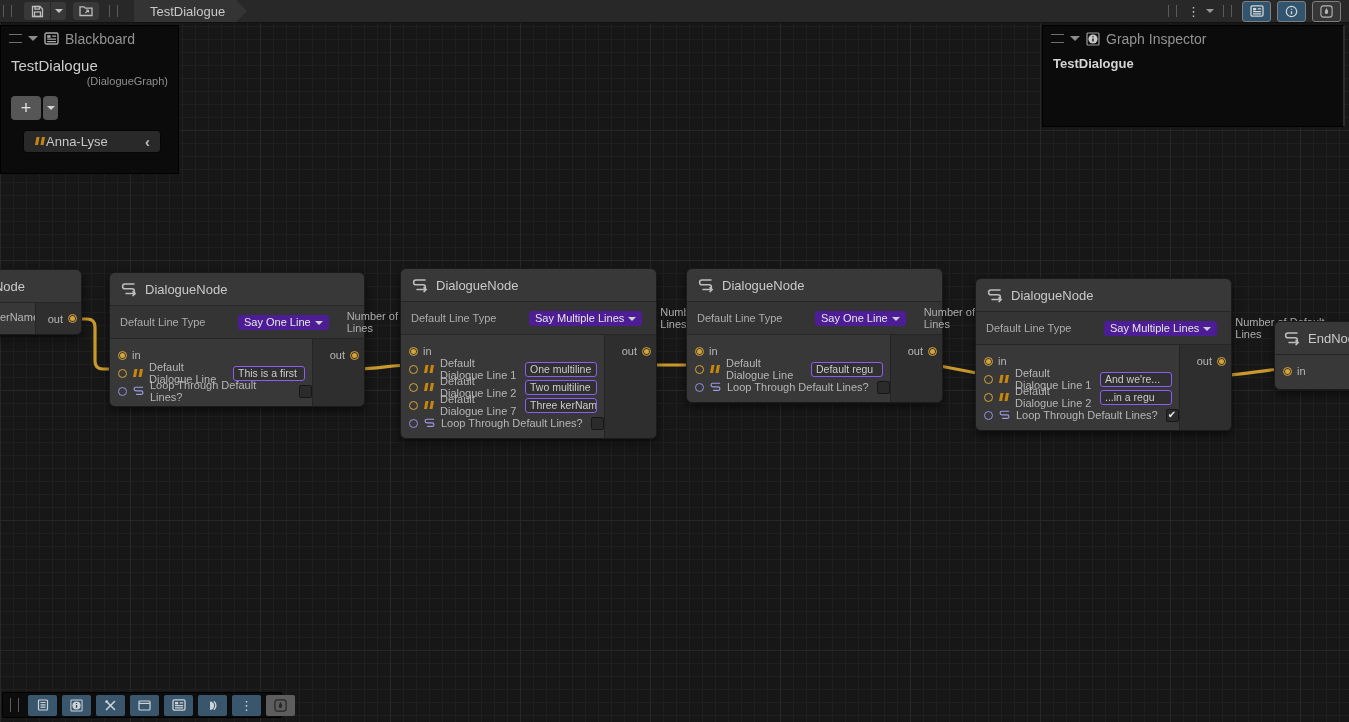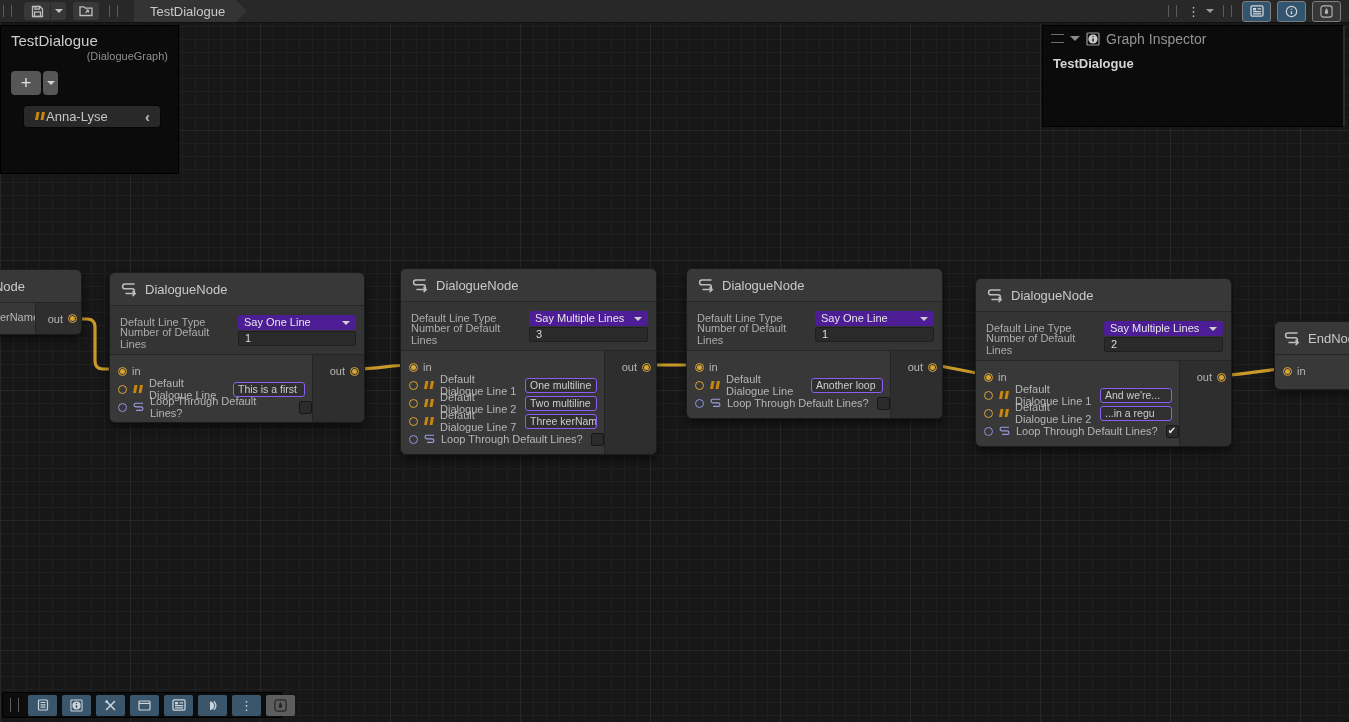--- a/index.html
+++ b/index.html
@@ -20,21 +20,21 @@
   
   svg.edges{position:absolute;inset:0;pointer-events:none;}
   svg.edges path{stroke:#c9992b;stroke-width:3.2;fill:none;}
 
   
   .node{position:absolute;background:#383838;border:1px solid #1b1b1b;border-radius:6px;
         box-shadow:0 4px 9px rgba(0,0,0,.5);box-sizing:border-box;}
   .nhead{height:32px;display:flex;align-items:center;gap:8px;padding:0 10px;
          font-size:13px;color:#c9c9c9;}
   .props{background:#343434;border-top:1px solid #262626;border-bottom:1px solid #262626;
-         padding:8px 8px 8px 10px;display:flex;flex-direction:column;gap:0;}
+         padding:8px 8px 8px 10px;display:flex;flex-direction:row;gap:18px;}
   .prop-row{display:flex;align-items:center;height:16px;font-size:11px;color:#acacac;}
   .prop-label{width:118px;flex:none;}
   .select{flex:1;background:#4c1d95;border-radius:3px;height:15px;display:flex;align-items:center;
           padding:0 18px 0 6px;color:#e6e6e6;position:relative;white-space:nowrap;overflow:hidden;}
   .select::after{content:"";position:absolute;right:6px;top:6px;border:4px solid transparent;
           border-top-color:#cfcfcf;}
   .numfield{flex:1;background:#2a2a2a;border:1px solid #1f1f1f;border-radius:2px;height:13px;
           display:flex;align-items:center;padding:0 6px;color:#dcdcdc;}
   .node-body{display:flex;align-items:stretch;}
   .in-col{flex:1;padding:7px 0 6px;}
@@ -273,21 +273,21 @@
       <div class="prow">
         <span class="pin filled"></span>
         <span>in</span>
       </div>
       <div class="prow">
         <span class="pin"></span>
         <svg class="qicon" viewBox="0 0 12 11">
             <path d="M2.5 1 L5.5 1 L4 9 L1 9 Z M8 1 L11 1 L9.5 9 L6.5 9 Z" fill="#c8860d"></path>
           </svg>
         <span>Default Dialogue Line</span>
-        <span class="field">Another loop</span>
+        <span class="field">Default regu</span>
       </div>
       <div class="prow">
         <span class="pin bool"></span>
         <svg class="qicon" viewBox="0 0 17 16" fill="none" stroke="#9b9bdf" stroke-width="1.6" stroke-linecap="round" style="width:13px;height:12px;">
             <path d="M14 3 H5 a2.4 2.4 0 0 0 0 4.8 h7 a2.4 2.4 0 0 1 0 4.8 H6"></path>
           </svg>
         <span>Loop Through Default Lines?</span>
         <span class="checkbox"></span>
       </div>
     </div>
@@ -368,20 +368,30 @@
   </div>
   <div style="border-top:1px solid #262626;padding:7px 0 6px;">
     <div class="prow">
       <span class="pin filled"></span>
       <span>in</span>
     </div>
   </div>
 </div>
 
 <div class="panel" style="left:0;top:25px;width:177px;height:147px;">
+  <div class="panel-head">
+    <span class="drag-lines"></span>
+    <span class="tri-down"></span>
+    <svg width="15" height="13" viewBox="0 0 15 13" fill="none">
+      <rect x="1" y="1" width="13" height="11" rx="1.5" stroke="#a8a8a8" stroke-width="1.4"></rect>
+      <rect x="3.2" y="3.2" width="3.4" height="2.6" fill="#a8a8a8"></rect>
+      <path d="M8.2 4.2 H12 M3.2 7.2 H12 M3.2 9.6 H12" stroke="#a8a8a8" stroke-width="1.2"></path>
+    </svg>
+    <span>Blackboard</span>
+  </div>
   <div class="bb-name">TestDialogue</div>
   <div class="bb-type">(DialogueGraph)</div>
   <div class="bb-btns">
     <span class="bb-add">+</span>
     <span class="bb-add-dd"></span>
   </div>
   <div class="bb-pill">
     <svg class="qicon" viewBox="0 0 12 11">
         <path d="M2.5 1 L5.5 1 L4 9 L1 9 Z M8 1 L11 1 L9.5 9 L6.5 9 Z" fill="#c8860d"></path>
       </svg>

